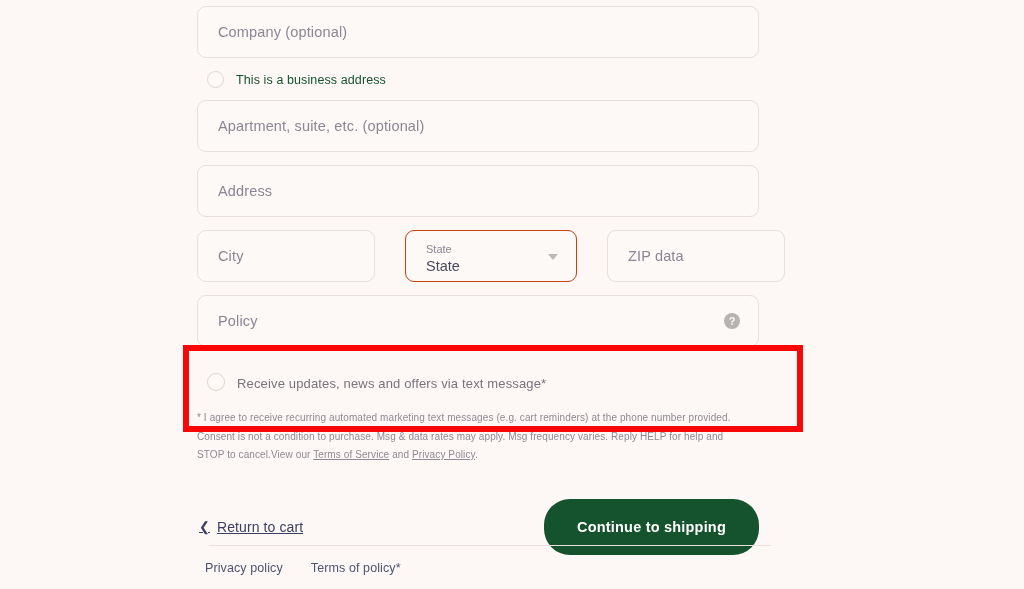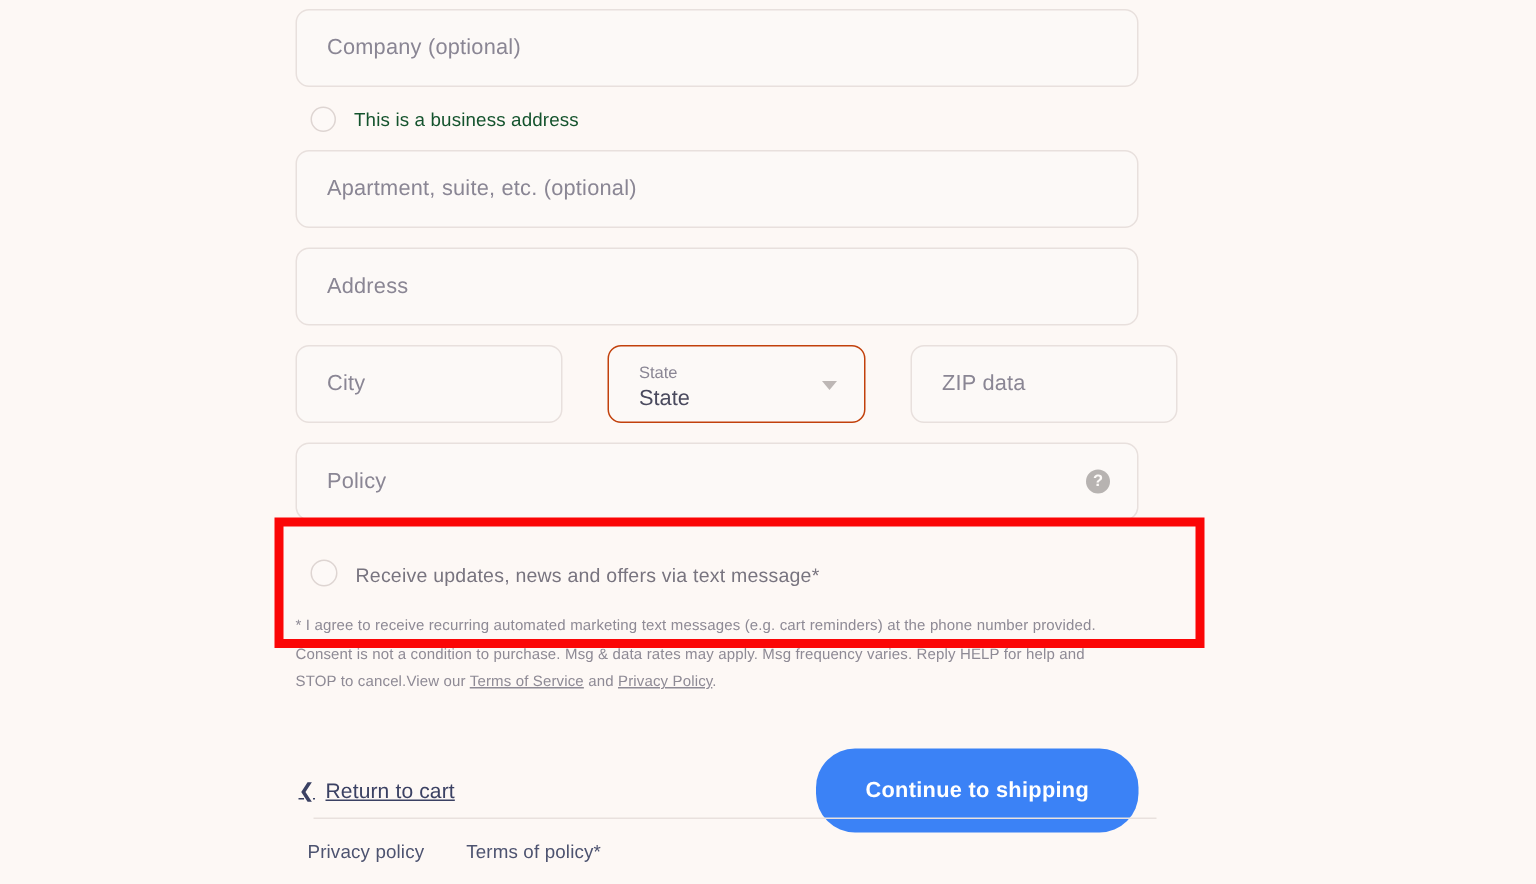--- a/index.html
+++ b/index.html
@@ -192,21 +192,21 @@
     color: #3b4163;
     letter-spacing: .1px;
     padding-left: 2px;
   }
   .chev-left {
     font-size: 13px;
     color: #3b4163;
     line-height: 1;
   }
   .continue-btn {
-    background: #3b82f6;
+    background: #14532d;
     color: #ffffff;
     font-size: 14.5px;
     font-weight: bold;
     letter-spacing: .2px;
     border: none;
     border-radius: 26px;
     height: 56px;
     padding: 0 33px;
     font-family: "Liberation Sans", sans-serif;
     cursor: pointer;

